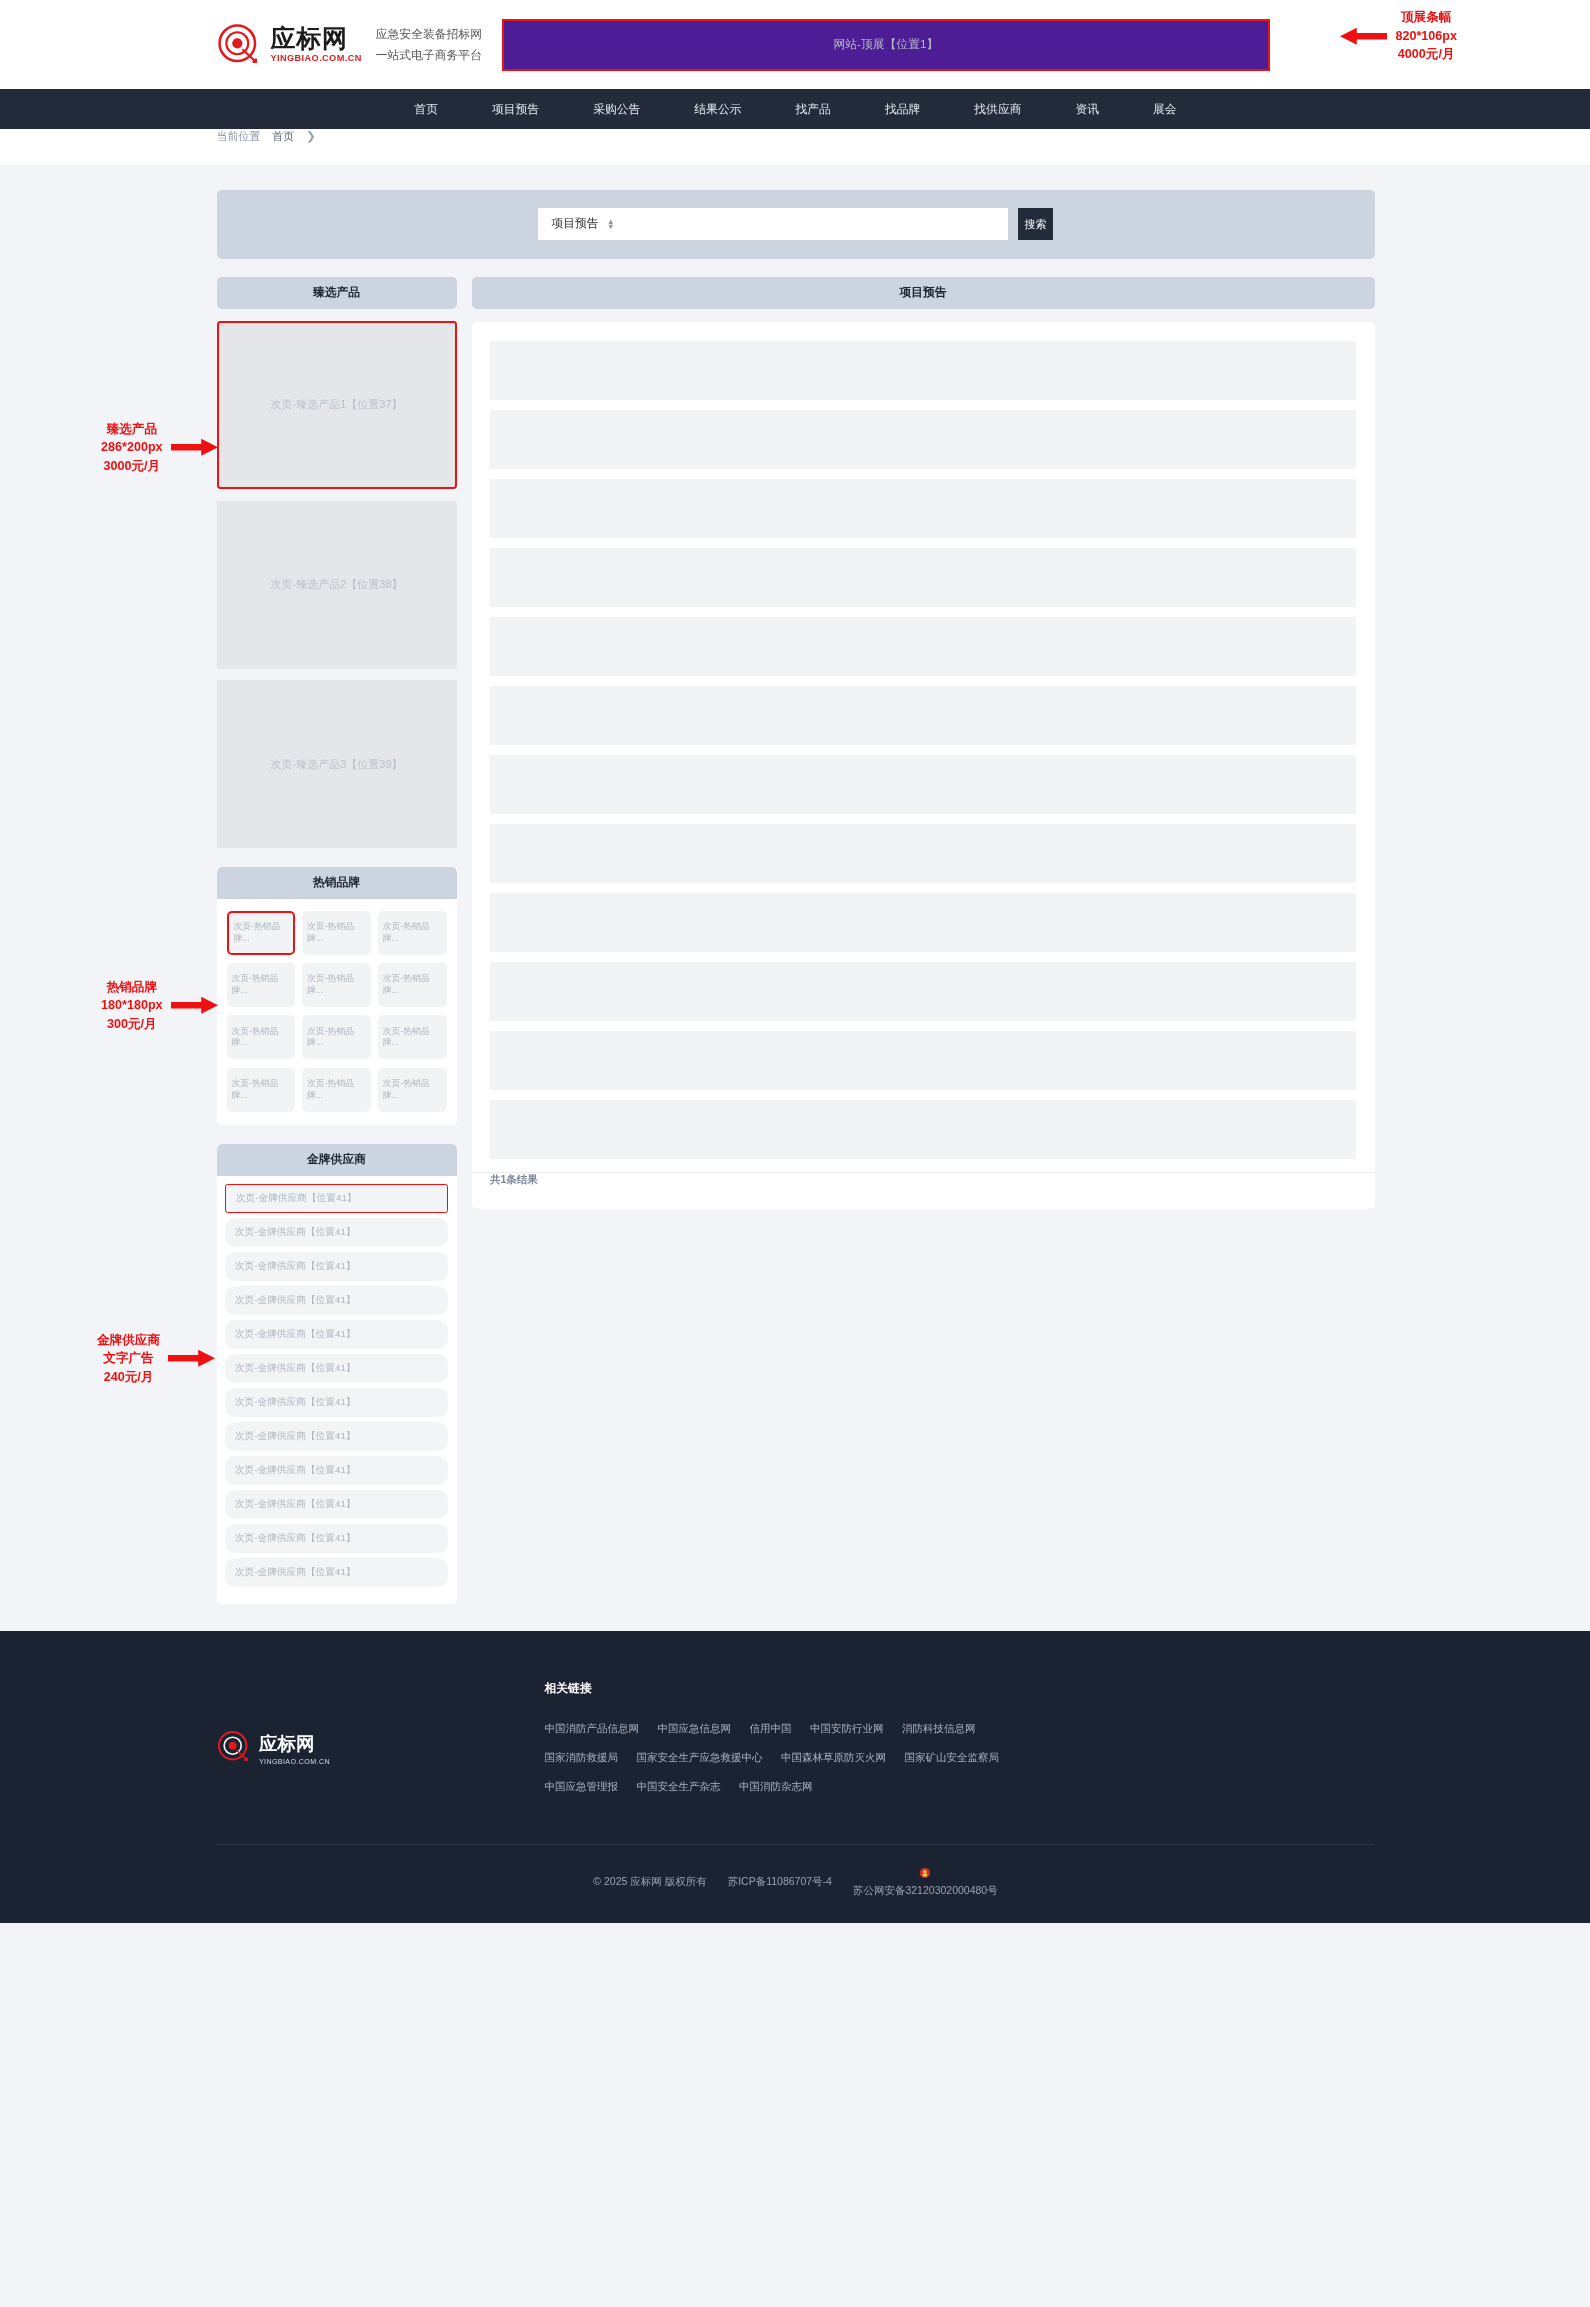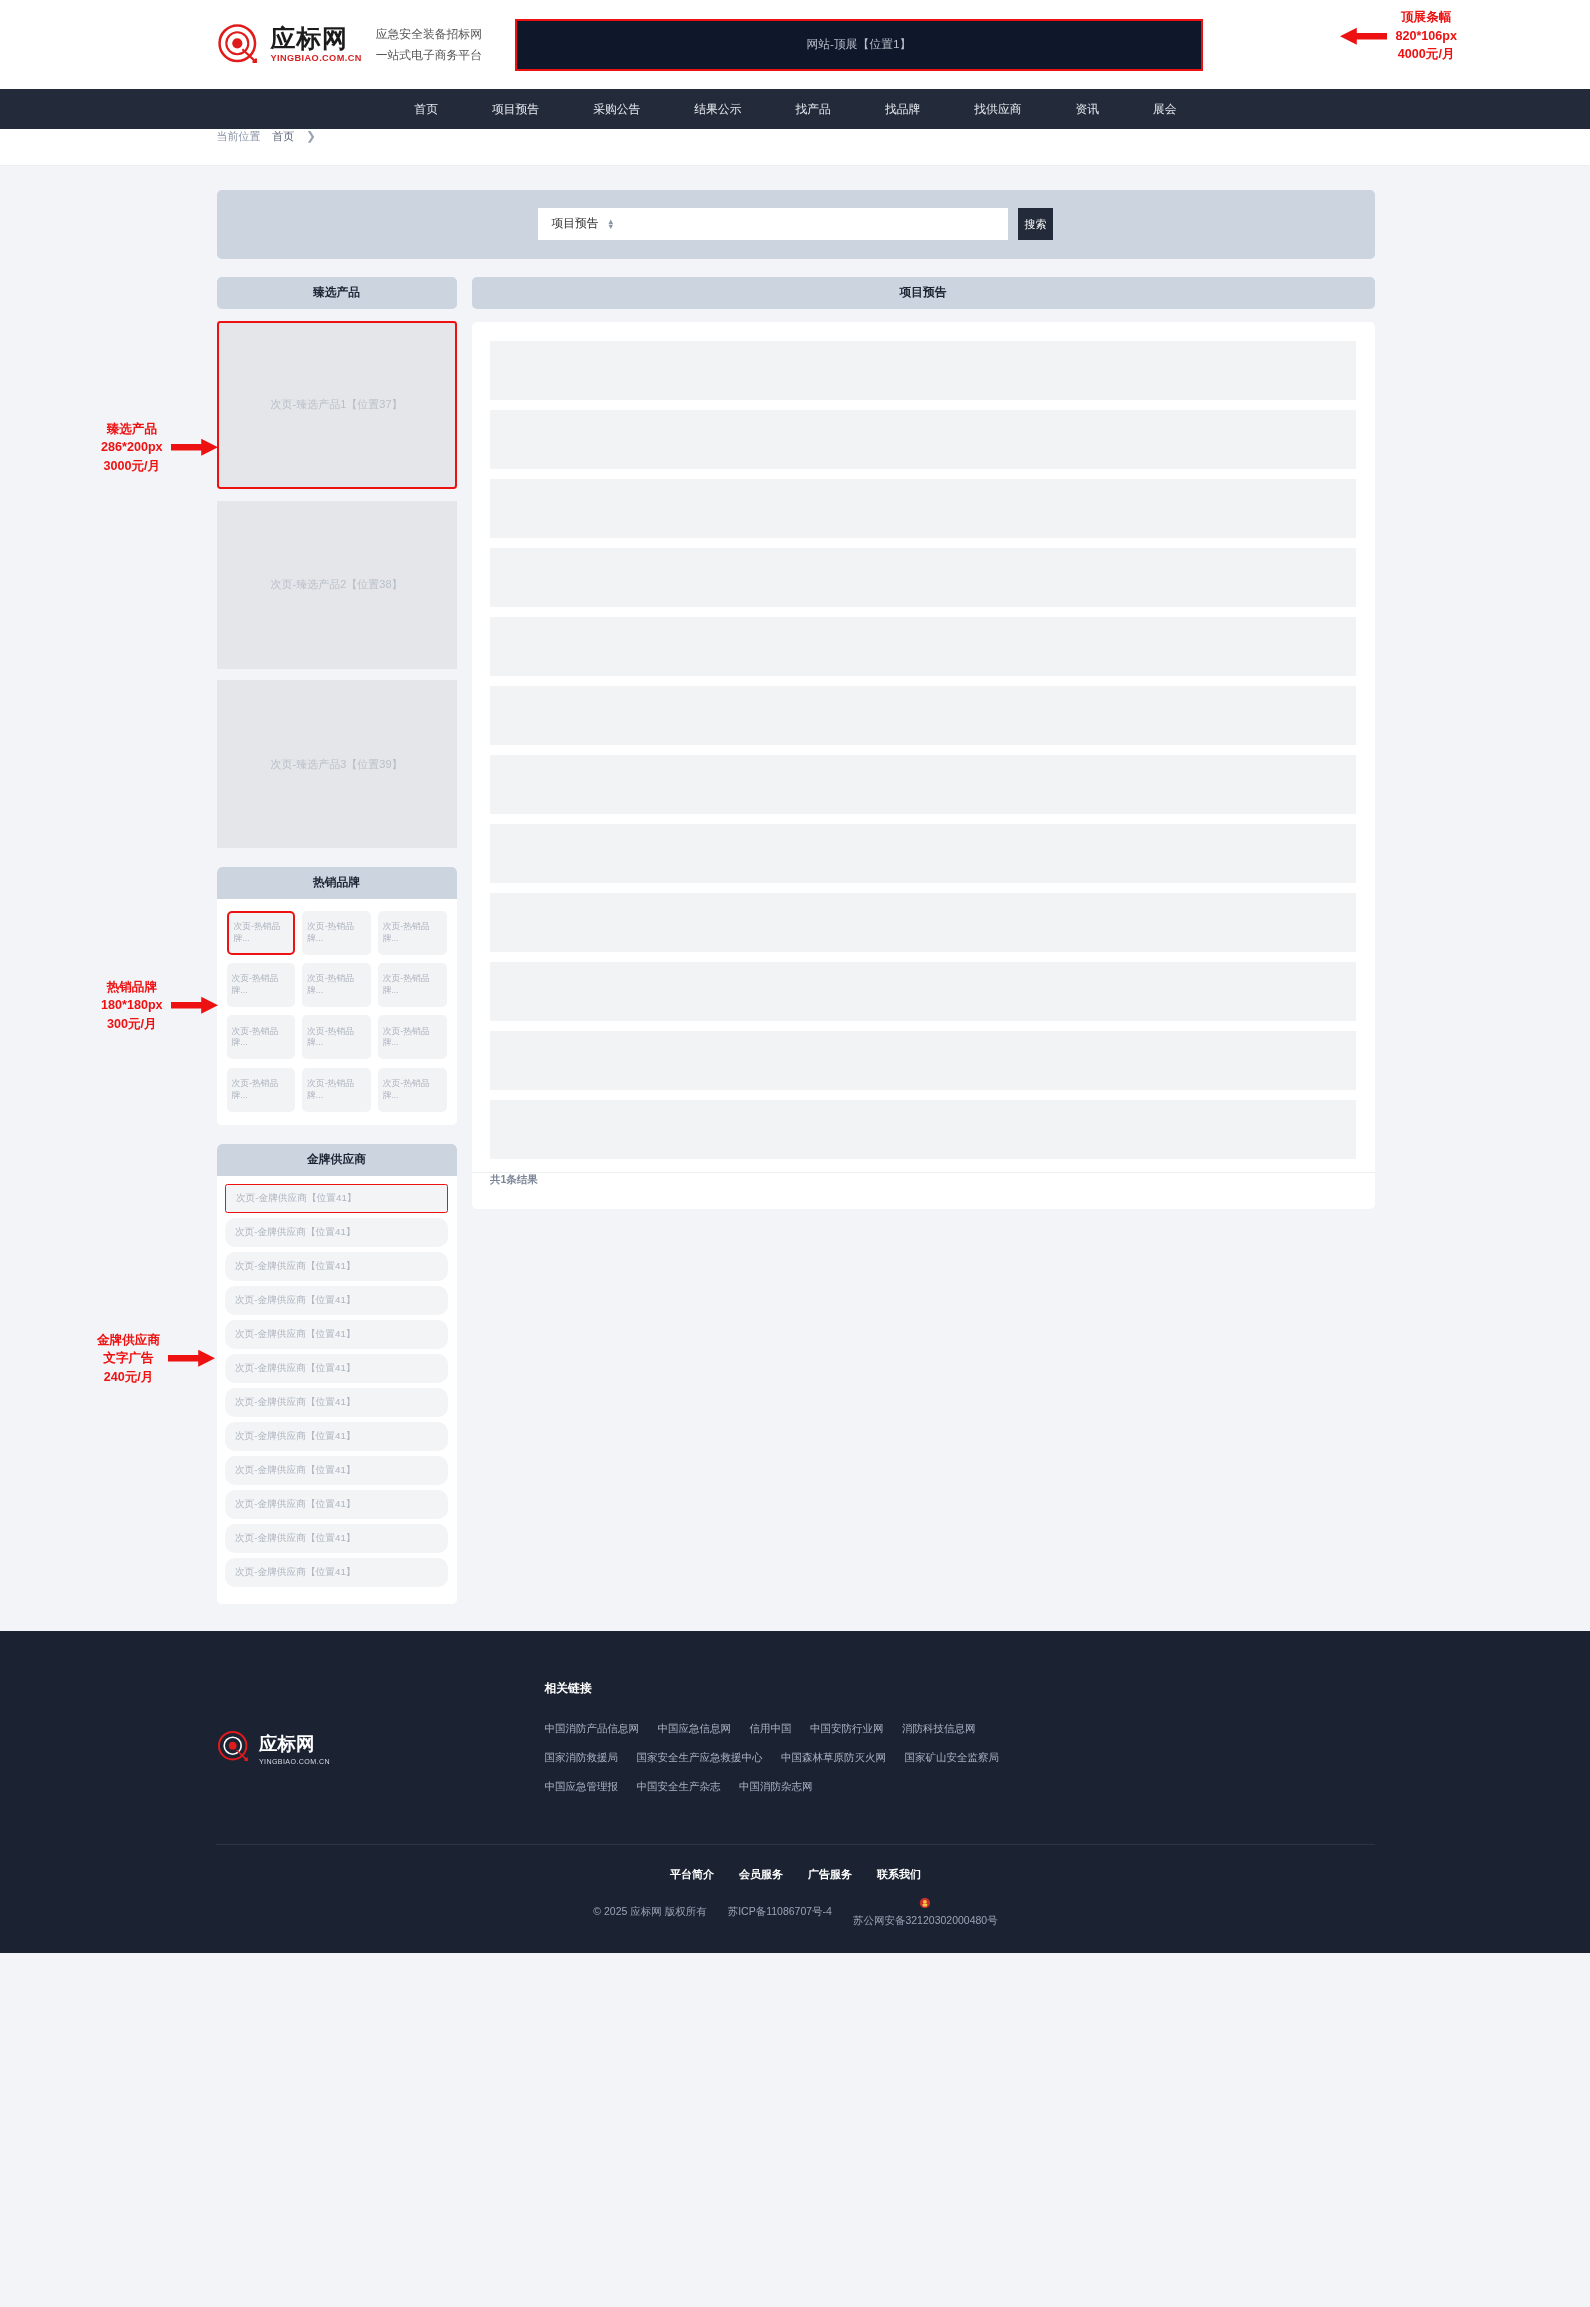--- a/index.html
+++ b/index.html
@@ -32,23 +32,23 @@
   .logo-text-wrap { display: flex; flex-direction: column; line-height: 1; }
   .logo-name {
     font-size: 25px; font-weight: 700; color: #1b1b1b; letter-spacing: 0.8px;
     font-family: "DejaVu Sans", sans-serif;
   }
   .logo-domain { font-size: 9.2px; font-weight: 700; color: #d62222; letter-spacing: 0.4px; margin-top: 3.4px; }
   .slogan { margin-left: 14px; font-size: 11.8px; color: #555; line-height: 1.75; }
   .slogan div { white-space: nowrap; }
 
   .top-banner {
-    margin-left: 33px;
-    width: 688px; height: 52px;
-    background: #0f172a;
+    margin-left: 20px;
+    width: 768px; height: 52px;
+    background: #4c1d95;
     border: 2.5px solid #ee1111;
     display: flex; align-items: center; justify-content: center;
     color: #b9bfc9; font-size: 11.8px;
   }
 
   
   .anno {
     position: absolute;
     color: #ee1111;
     font-weight: 700;
@@ -414,26 +414,20 @@
               <span class="f-link">中国安全生产杂志</span>
               <span class="f-link">中国消防杂志网</span>
             </div>
           </div>
       </div>
     </div>
 
     <div class="footer-div"></div>
 
     <div class="footer-bottom">
-      <div class="fb-nav" id="fb-nav">
-          <span class="fb-nav-item">平台简介</span>
-          <span class="fb-nav-item">会员服务</span>
-          <span class="fb-nav-item">广告服务</span>
-          <span class="fb-nav-item">联系我们</span>
-        </div>
       <div class="fb-copy">
         <span>© 2025 应标网 版权所有</span>
         <span>苏ICP备11086707号-4</span>
         <span class="fb-item">
           <svg class="police-badge" viewBox="0 0 16 16">
             <circle cx="8" cy="8" r="7" fill="#c9302c"></circle>
             <circle cx="8" cy="6.5" r="2.6" fill="#f5c542"></circle>
             <rect x="5" y="9" width="6" height="4" rx="1" fill="#f5c542"></rect>
           </svg>
           <span>苏公网安备32120302000480号</span>

